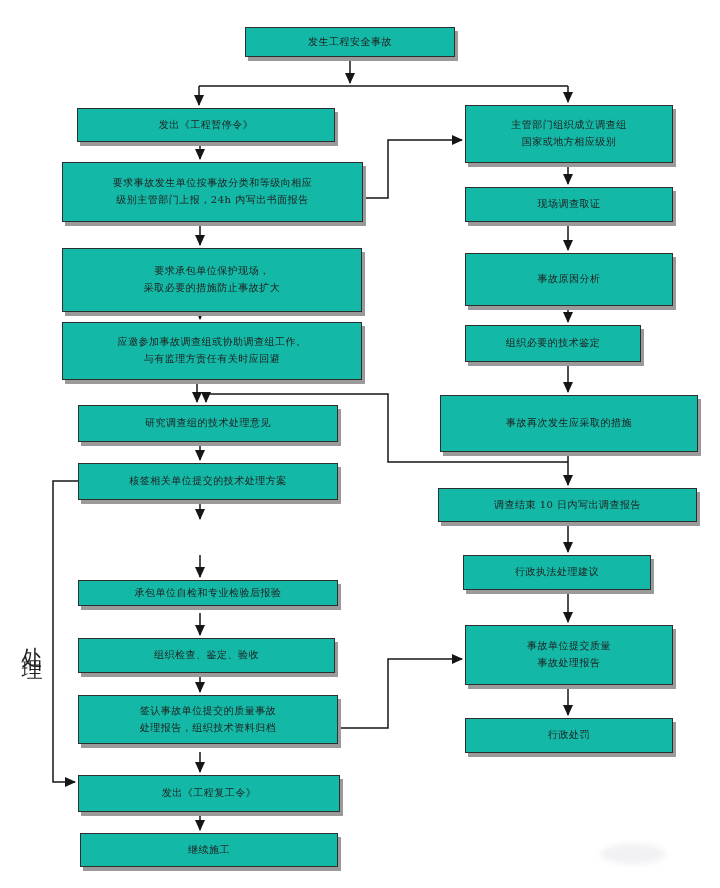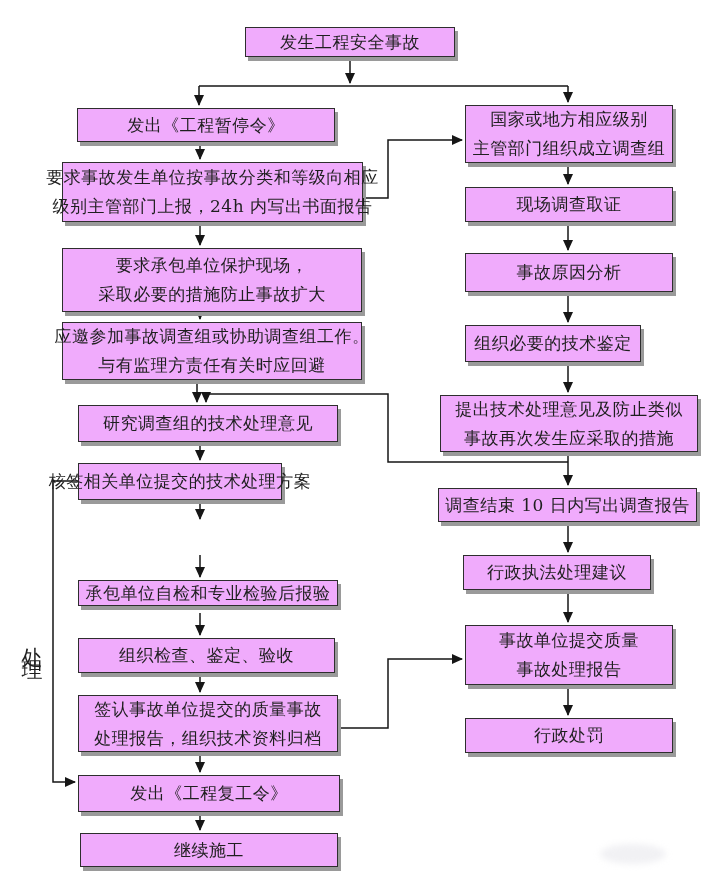--- a/index.html
+++ b/index.html
@@ -1,21 +1,21 @@
 <!DOCTYPE html>
 <html><head>
 <meta charset="utf-8">
 <style>
   html,body{margin:0;padding:0;background:#ffffff;}
   #stage{position:relative;width:720px;height:888px;background:#ffffff;overflow:hidden;
          font-family:"DejaVu Serif","Liberation Serif",serif;color:#1f1f1f;}
   #connectors{position:absolute;left:0;top:0;width:720px;height:888px;}
-  .node{position:absolute;box-sizing:border-box;background:#f0abfc;border:1.5px solid #2e2e2e;
+  .node{position:absolute;box-sizing:border-box;background:#14b8a6;border:1.5px solid #2e2e2e;
         box-shadow:3px 4px 0 #9a9a9a;display:flex;flex-direction:column;align-items:center;
-        justify-content:center;text-align:center;font-size:17px;line-height:1.68;
+        justify-content:center;text-align:center;font-size:10px;line-height:1.68;
         letter-spacing:0.5px;}
   .node .ln{white-space:nowrap;}
   .side-label{position:absolute;left:18px;top:630px;writing-mode:vertical-rl;text-orientation:upright;
         font-size:21px;letter-spacing:13px;color:#1f1f1f;}
   .watermark{position:absolute;left:600px;top:844px;width:66px;height:20px;background:#f1f1f4;
         border-radius:50%;filter:blur(3px);}
 </style>
 </head>
 <body>
 
@@ -73,55 +73,54 @@
     <div class="ln">要求承包单位保护现场，</div>
     <div class="ln">采取必要的措施防止事故扩大</div>
   </div>
   <div class="node" style="left:62px;top:322px;width:300px;height:58px">
     <div class="ln">应邀参加事故调查组或协助调查组工作。</div>
     <div class="ln">与有监理方责任有关时应回避</div>
   </div>
   <div class="node" style="left:78px;top:405px;width:260px;height:37px">
     <div class="ln">研究调查组的技术处理意见</div>
   </div>
-  <div class="node" style="left:78px;top:463px;width:204px;height:37px">
+  <div class="node" style="left:78px;top:463px;width:260px;height:37px">
     <div class="ln">核签相关单位提交的技术处理方案</div>
   </div>
   <div class="node" style="left:78px;top:580px;width:260px;height:26px">
     <div class="ln">承包单位自检和专业检验后报验</div>
   </div>
   <div class="node" style="left:78px;top:638px;width:257px;height:35px">
     <div class="ln">组织检查、鉴定、验收</div>
   </div>
-  <div class="node" style="left:78px;top:695px;width:260px;height:57px">
+  <div class="node" style="left:78px;top:695px;width:260px;height:49px">
     <div class="ln">签认事故单位提交的质量事故</div>
     <div class="ln">处理报告，组织技术资料归档</div>
   </div>
   <div class="node" style="left:78px;top:775px;width:262px;height:37px">
     <div class="ln">发出《工程复工令》</div>
   </div>
   <div class="node" style="left:80px;top:833px;width:258px;height:34px">
     <div class="ln">继续施工</div>
   </div>
 
   <div class="node" style="left:465px;top:105px;width:208px;height:58px">
+    <div class="ln">主管部门组织成立调查组</div>
     <div class="ln">国家或地方相应级别</div>
-    <div class="ln">主管部门组织成立调查组</div>
   </div>
   <div class="node" style="left:465px;top:187px;width:208px;height:35px">
     <div class="ln">现场调查取证</div>
   </div>
-  <div class="node" style="left:465px;top:253px;width:208px;height:39px">
+  <div class="node" style="left:465px;top:253px;width:208px;height:53px">
     <div class="ln">事故原因分析</div>
   </div>
   <div class="node" style="left:465px;top:325px;width:176px;height:37px">
     <div class="ln">组织必要的技术鉴定</div>
   </div>
   <div class="node" style="left:440px;top:395px;width:258px;height:57px">
-    <div class="ln">提出技术处理意见及防止类似</div>
     <div class="ln">事故再次发生应采取的措施</div>
   </div>
   <div class="node" style="left:438px;top:488px;width:259px;height:34px">
     <div class="ln">调查结束 10 日内写出调查报告</div>
   </div>
   <div class="node" style="left:463px;top:555px;width:188px;height:35px">
     <div class="ln">行政执法处理建议</div>
   </div>
   <div class="node" style="left:465px;top:625px;width:208px;height:60px">
     <div class="ln">事故单位提交质量</div>

